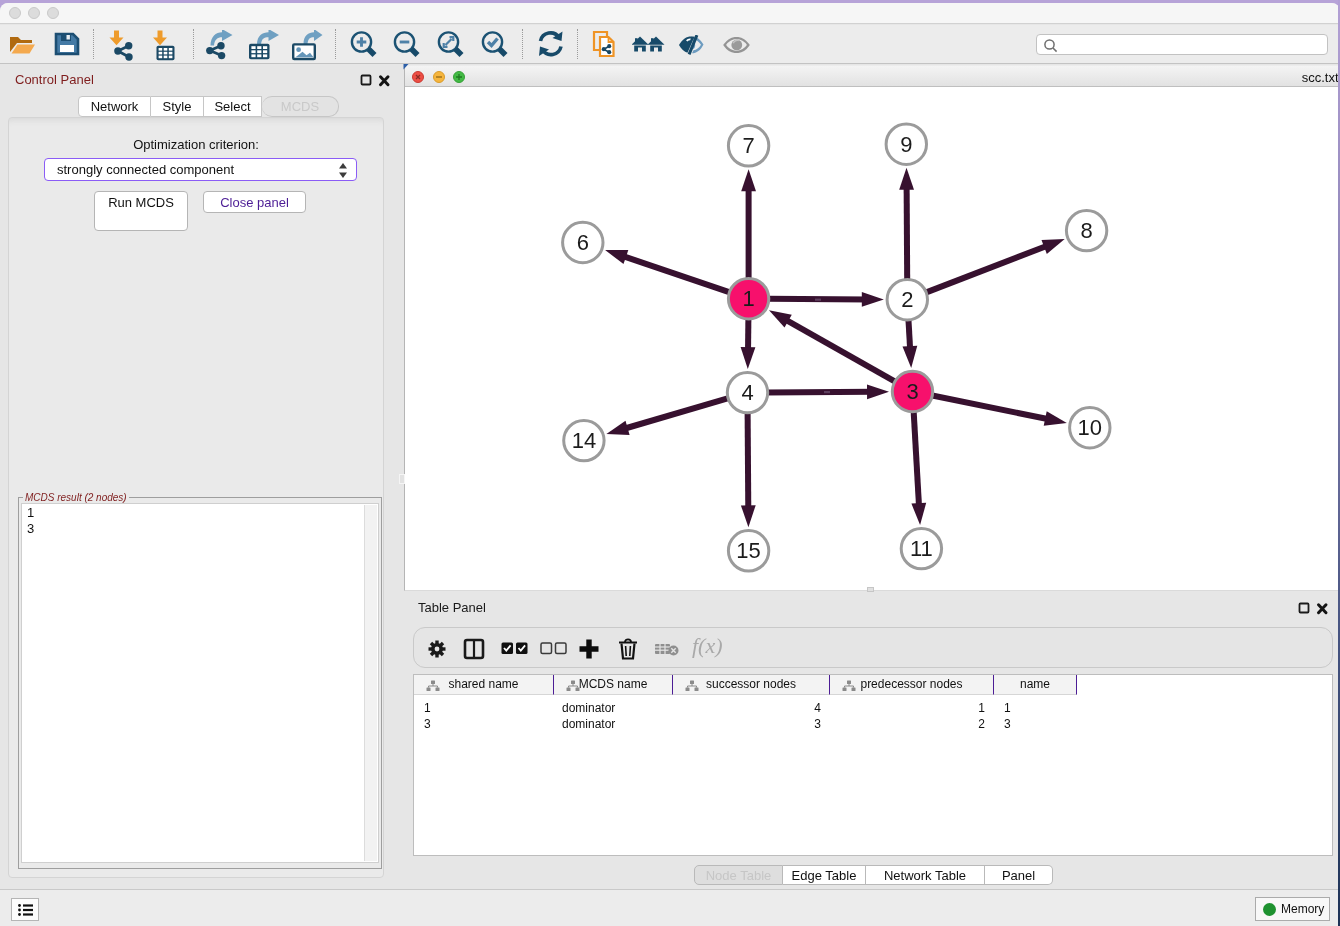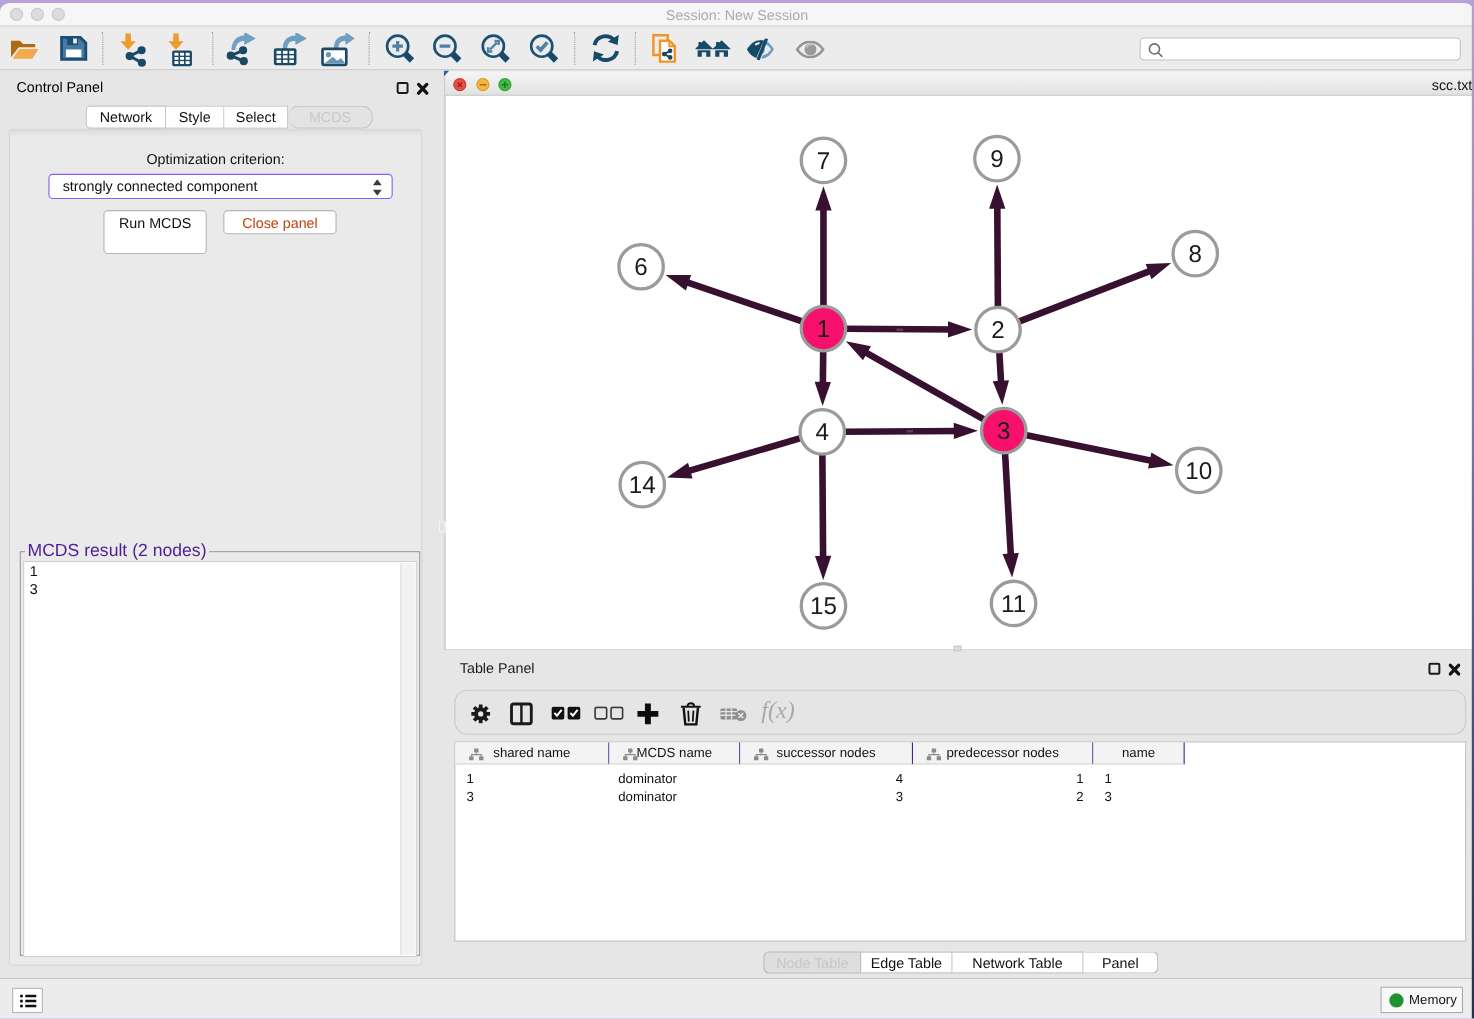--- a/index.html
+++ b/index.html
@@ -13,21 +13,21 @@
 .tl { position:absolute; top:3.5px; width:12px; height:12px; border-radius:50%; background:#dcdcdc; border:1px solid #c9c9c9; }
 #wtitle { position:absolute; top:3px; width:100%; text-align:center; font-size:13px; color:#ababab; }
 
 #toolbar { position:absolute; left:0; top:25px; width:100%; height:39px; background:#ececec; border-bottom:1px solid #c3c3c3; }
 .sep { position:absolute; top:4px; height:30px; width:0; border-left:1px dotted #9a9a9a; }
 .tbi { position:absolute; top:4.5px; }
 #search { position:absolute; left:1036px; top:9px; width:292px; height:21px; background:#fff; border:1px solid #c2c2c2; border-radius:4px; }
 
 #mainbg { position:absolute; left:0; top:64px; width:1338.5px; height:825px; background:#e6e6e6; }
 
-#cp-title { position:absolute; left:15px; top:72px; font-size:13px; color:#000000; }
+#cp-title { position:absolute; left:15px; top:72px; font-size:13px; color:#7f1d1d; }
 #cp-pane { position:absolute; left:8px; top:117px; width:376px; height:761px; background:#eaeaea; border:1px solid #d4d4d4; border-radius:4px; box-shadow:inset 0 8px 6px -6px #d8d8d8; }
 .tabrow { position:absolute; display:flex; }
 .tab { height:21px; background:#fff; border:1px solid #c6c6c6; border-left:none; font-size:13px; color:#111; text-align:center; line-height:20px; }
 .tab.first { border-left:1px solid #c6c6c6; border-radius:4px 0 0 4px; }
 .tab.last { border-radius:0 4px 4px 0; }
 .tab.sel { background:#e3e3e3; color:#c9c9c9; }
 
 #statusbar { position:absolute; left:0; top:889px; width:1338.5px; height:37px; background:#ececec; border-top:1px solid #c9c9c9; }
 
 #netwin { position:absolute; left:404px; top:65px; width:934.5px; height:525.5px; background:#fff; border:1px solid #b5b5b5; border-top:1px solid #ececec; border-right:none; border-bottom:1px solid #dadada; }
@@ -45,21 +45,20 @@
 #memorybtn { position:absolute; left:1255px; top:897px; width:75px; height:24px; background:#f8f8f8; border:1px solid #ababab; font-size:12px; color:#111; }
 #listbtn { position:absolute; left:11px; top:898px; width:28px; height:23px; background:#fdfdfd; border:1px solid #b5b5b5; }
 </style>
 </head>
 <body>
 <div id="win"></div>
 <div id="titlebar">
   <div class="tl" style="left:9px;"></div>
   <div class="tl" style="left:28px;"></div>
   <div class="tl" style="left:47px;"></div>
-  <div id="wtitle">Session: New Session</div>
 </div>
 <div id="toolbar">
   <div class="sep" style="left:93px;"></div>
   <div class="sep" style="left:193px;"></div>
   <div class="sep" style="left:335px;"></div>
   <div class="sep" style="left:522px;"></div>
   <div class="sep" style="left:577px;"></div>
   <svg class="tbi" style="left:8px;" width="28" height="27">
     <path d="M2 7 L10 7 L13 10 L24 10 L24 13 L9 13 L2 22 Z" fill="#b06a10"></path>
     <path d="M9.5 14.5 L27 14.5 L21.5 23.5 L3.5 23.5 Z" fill="#f4a94e"></path>
@@ -199,23 +198,23 @@
 </div>
 <div class="abs" style="left:8px; top:137px; width:376px; text-align:center; font-size:13px; color:#111;">Optimization criterion:</div>
 <div class="abs" style="left:44px; top:158px; width:313px; height:23px; background:#fff; border:1px solid #8b5cf6; border-radius:4px;">
   <span class="abs" style="left:12px; top:3px; font-size:13px; color:#111;">strongly connected component</span>
   <svg class="abs" style="right:8px; top:4px;" width="10" height="15">
     <polygon points="5,0 9,5.5 1,5.5" fill="#3c3c3c"></polygon>
     <polygon points="5,15 9,9.5 1,9.5" fill="#3c3c3c"></polygon>
   </svg>
 </div>
 <div class="abs" style="left:94px; top:191px; width:94px; height:40px; background:#fff; border:1px solid #b5b5b5; border-radius:4px; font-size:13px; color:#111; text-align:center; line-height:21px;">Run MCDS</div>
-<div class="abs" style="left:203px; top:191px; width:103px; height:22px; background:#fff; border:1px solid #b5b5b5; border-radius:4px; font-size:13px; color:#c2410c; text-align:center; line-height:21px;">Close panel</div>
+<div class="abs" style="left:203px; top:191px; width:103px; height:22px; background:#fff; border:1px solid #b5b5b5; border-radius:4px; font-size:13px; color:#4c1d95; text-align:center; line-height:21px;">Close panel</div>
 <fieldset class="abs" style="left:18px; top:492px; width:364px; height:377px; border:1px solid #9e9e9e; padding:0;">
-  <legend style="font-size:16px; color:#4c1d95; margin-left:4px; padding:0 2px;">MCDS result (2 nodes)</legend>
+  <legend style="font-size:10px; color:#7f1d1d; margin-left:4px; padding:0 2px;font-style:italic;">MCDS result (2 nodes)</legend>
   <div class="abs" style="left:2px; top:0px; width:358px; height:360px; background:#fff; border:1px solid #cfcfcf; font-size:13px; color:#111; padding:1px 0 0 5px; line-height:16px;">1<br>3
     <div class="abs" style="right:1px; top:1px; width:13px; height:356px; background:#f2f2f2; border-left:1px solid #dcdcdc;"></div>
   </div>
 </fieldset>
 <svg class="abs" style="left:403px; top:64px; z-index:5;" width="6" height="6">
     <path d="M0.5 0 L5.5 0 L0.5 5.5 Z" fill="#2d5fa8"></path>
   </svg>
 <div id="netwin">
   <div id="nw-titlebar">
     <div class="tl2" style="left:7px; background:#ed4e44; border:1px solid #c93b33;">

